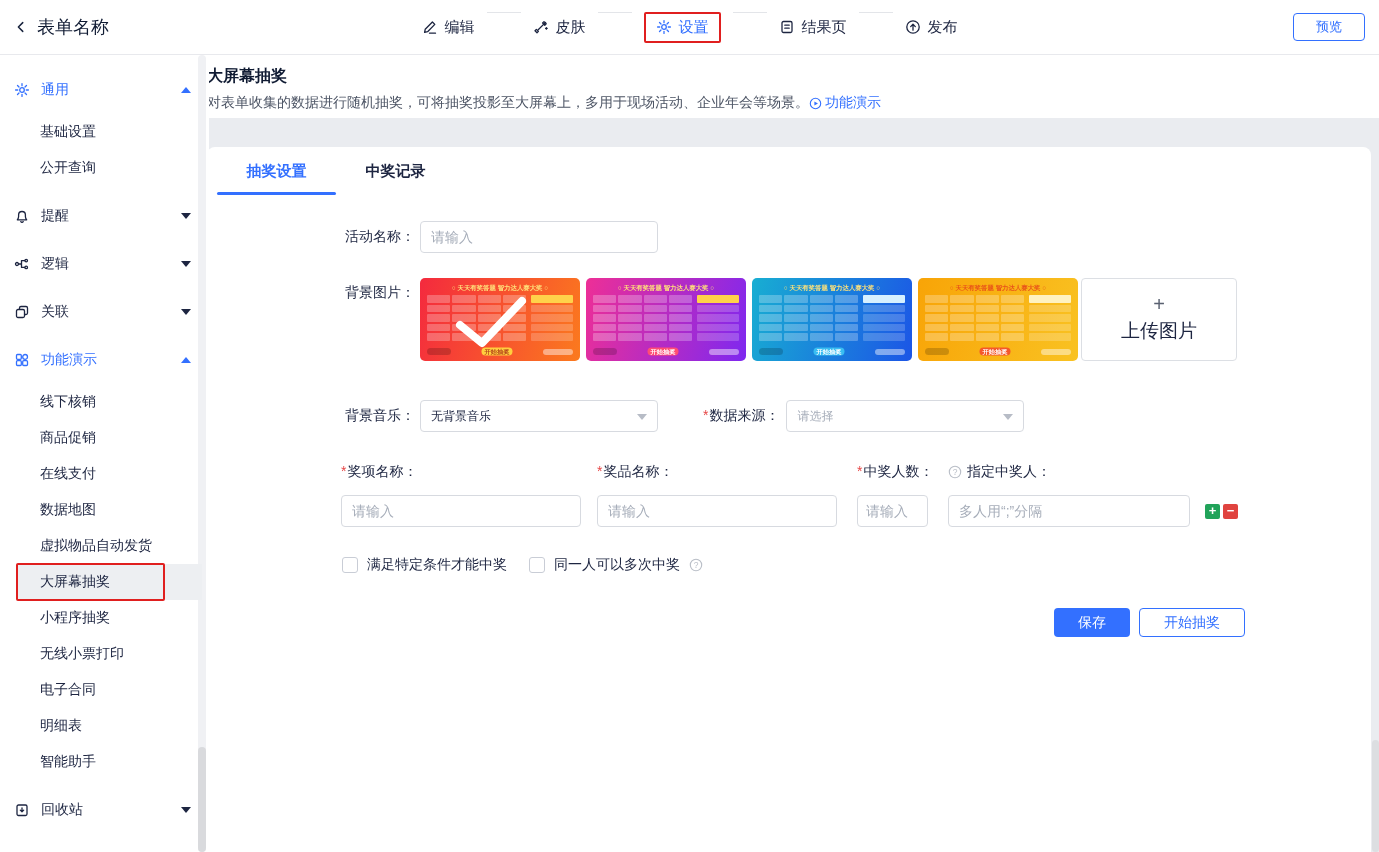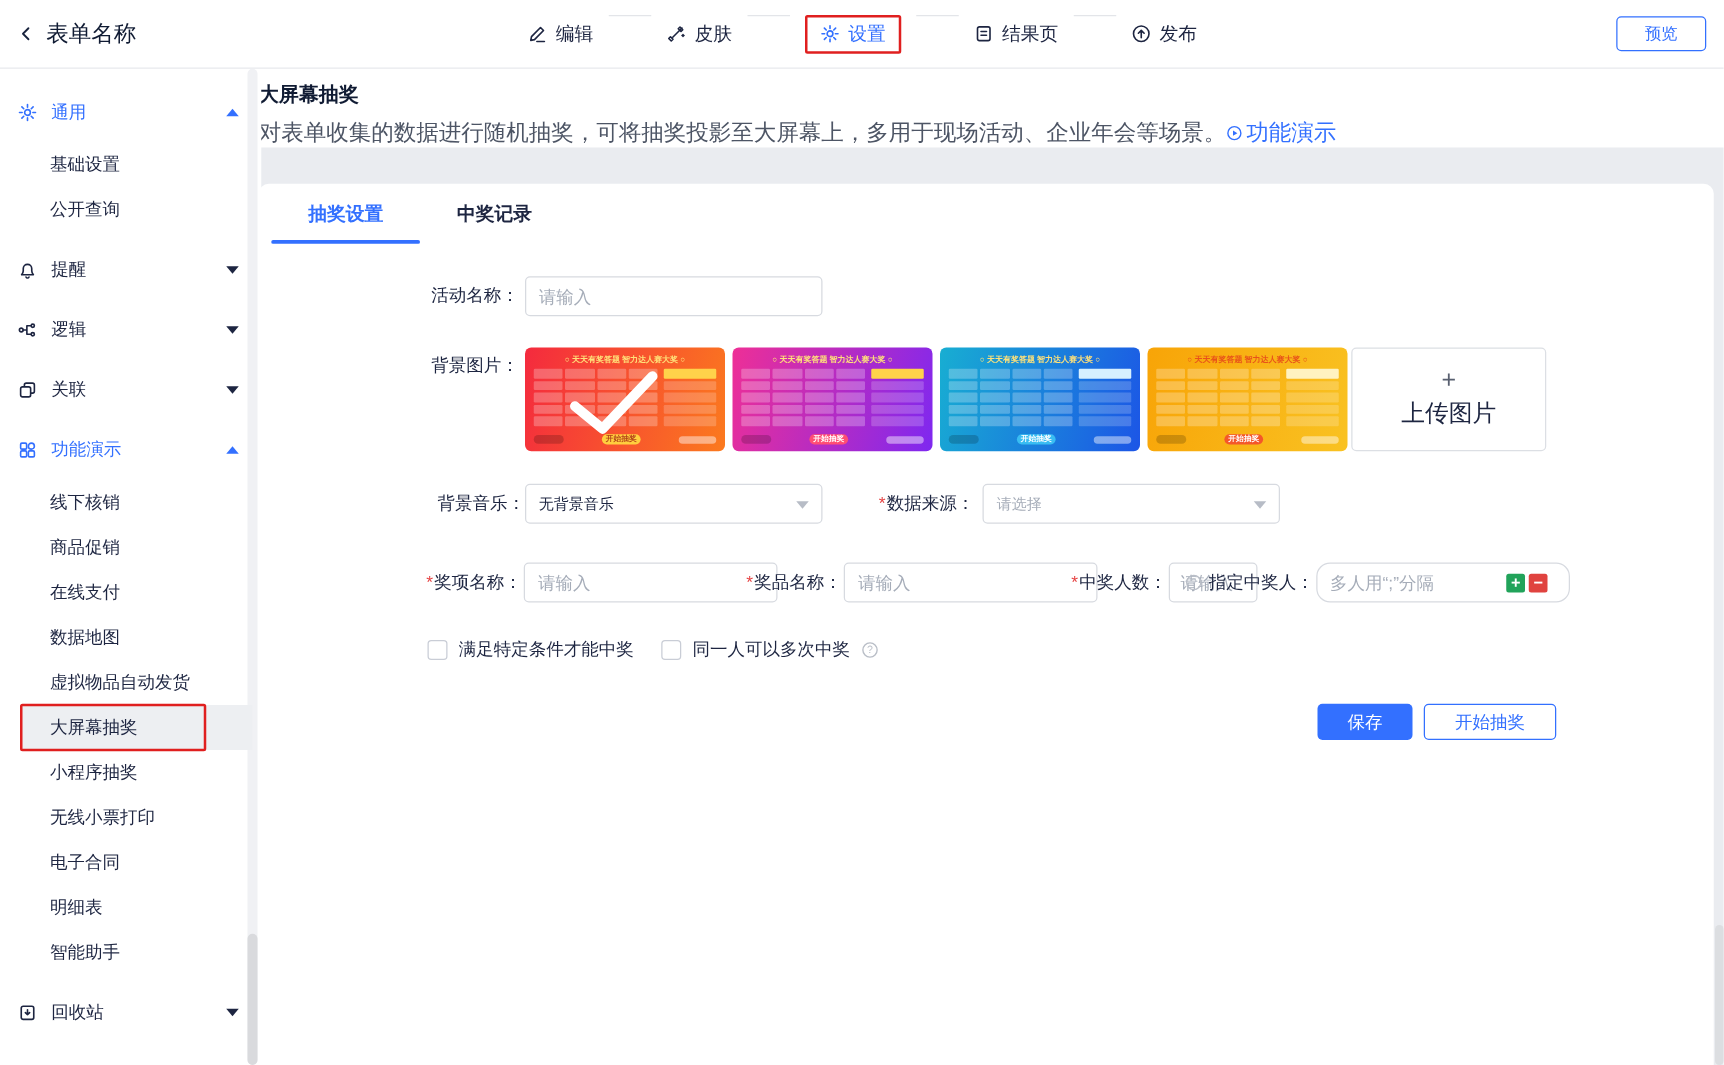--- a/index.html
+++ b/index.html
@@ -42,21 +42,21 @@
   .side-item.selected { background:#edeff2; margin-left:16px; margin-right:7px; padding-left:24px; }
   .side-item.selected::after { content:""; position:absolute; left:0; top:-1px; bottom:-1px; width:145px;
     border:2px solid #e01f1f; border-radius:2px; pointer-events:none; }
   .side-scrolltrack { position:absolute; top:0; right:3px; bottom:0; width:8px; background:#f0f1f4; border-radius:4px; }
   .side-scrollthumb { position:absolute; right:3px; bottom:0; width:8px; height:105px; background:#d9dadd; border-radius:4px; }
 
   
   .main { position:absolute; left:183px; top:55px; right:0; bottom:0; background:#fff; }
   .page-head { height:63px; padding:11px 0 0 24px; background:#fff; }
   .page-title { font-size:16px; font-weight:bold; color:#101b33; }
-  .page-desc { margin-top:7px; font-size:18px; color:#4d5565; display:flex; align-items:center; }
+  .page-desc { margin-top:7px; font-size:14px; color:#4d5565; display:flex; align-items:center; }
   .demo-link { color:#3370ff; display:inline-flex; align-items:center; gap:3px; cursor:pointer; }
   .content { position:absolute; left:0; right:0; top:63px; bottom:0; background:#eaecf0; }
   .card { position:absolute; left:24px; right:8px; top:29px; bottom:0; background:#fff;
     border-radius:8px 8px 0 0; overflow:hidden; }
 
   .tabs { display:flex; margin-left:10px; height:48px; }
   .tab { width:119px; display:flex; align-items:center; justify-content:center; font-size:15px;
     font-weight:bold; color:#1d2541; cursor:pointer; position:relative; }
   .tab.active { color:#3370ff; }
   .tab.active::after { content:""; position:absolute; left:0; right:0; bottom:0; height:3px; background:#3370ff; border-radius:2px; }
@@ -91,26 +91,26 @@
   .t-chip { width:24px; height:7px; background:rgba(0,0,0,.18); border-radius:4px; }
   .t-chip2 { width:30px; height:6px; background:rgba(255,255,255,.45); border-radius:3px; }
   .t-btn { min-width:46px; height:13px; border-radius:7px; font-size:10px; line-height:13px; text-align:center;
     transform:scale(.62); transform-origin:50% 50%; padding:0 5px; font-weight:bold; }
   .t-check { position:absolute; left:32px; top:16px; }
   .upload { width:156px; height:83px; border:1px solid #dcdfe4; border-radius:4px; margin-left:3px; background:#fff;
     display:flex; flex-direction:column; align-items:center; justify-content:center; gap:5px; cursor:pointer; }
   .upload .plus { font-size:20px; color:#596070; line-height:18px; }
   .upload .ulabel { font-size:19px; color:#1d2541; }
 
-  .row3 { margin-top:26px; margin-left:4px; display:flex; align-items:center;text-align:right; }
+  .row3 { margin-top:39px; margin-left:4px; display:flex; align-items:center; }
   .pair2 { display:flex; align-items:center; margin-left:45px; }
   .pair2 .flabel2 { font-size:14px; margin-right:7px; white-space:nowrap; }
 
   .row4 { margin-top:31px; display:flex; align-items:flex-start; }
-  .fcol { display:flex; flex-direction:row; gap:2px; }
+  .fcol { display:flex; flex-direction:column; gap:14px; }
   .fcol .collabel { font-size:14px; white-space:nowrap; display:flex; align-items:center; gap:5px; }
   .addrm { display:flex; gap:3px; align-self:flex-end; margin-bottom:8px; margin-left:15px; }
   .sq { width:15px; height:15px; border-radius:2px; color:#fff; font-size:13px; line-height:14px;
     text-align:center; cursor:pointer; font-weight:bold; }
   .sq.add { background:#21a35a; }
   .sq.rm { background:#e0433f; }
 
   .row5 { margin-top:29px; margin-left:1px; display:flex; align-items:flex-end; gap:22px; }
   .cb-row { display:flex; align-items:center; gap:9px; font-size:14px; color:#1d2541; cursor:pointer; }
   .cb { width:16px; height:16px; border:1px solid #c9cdd6; border-radius:3px; background:#fff; flex:none; }
@@ -542,21 +542,21 @@
           <div class="fcol" style="width:242px;">
             <span class="collabel">
               <span class="help">
                 <svg width="14" height="14" viewBox="0 0 14 14" fill="none" stroke="currentColor" stroke-width="1.1">
                     <circle cx="7" cy="7" r="5.7"></circle>
                     <text x="7" y="9.8" text-anchor="middle" font-size="8.5" fill="currentColor" stroke="none">?</text>
                   </svg>
               </span>
               <span>指定中奖人：</span>
             </span>
-            <input class="text" style="width: 242px; border-radius: 11px;" type="text" placeholder="多人用“;”分隔">
+            <input class="text" style="width: 242px;" type="text" placeholder="多人用“;”分隔">
           </div>
           <div class="addrm">
             <div class="sq add">+</div>
             <div class="sq rm">−</div>
           </div>
         </div>
 
         <div class="row5">
           <div class="cb-row">
             <span class="cb"></span>

